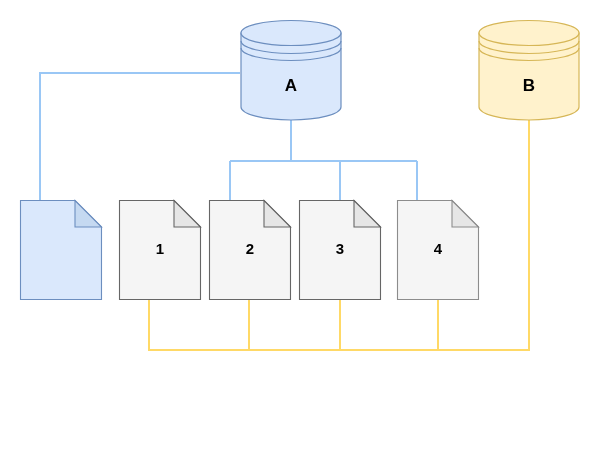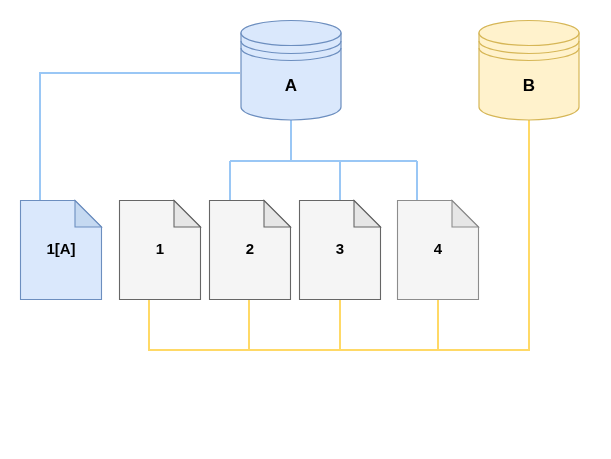--- a/index.html
+++ b/index.html
@@ -79,21 +79,20 @@
       <path d="M1,28 A50,12.5 0 0 0 101,28" fill="none" stroke="#d6b656" stroke-width="1.1"></path>
     </svg>
     <div class="node-label">B</div>
   </div>
 
   <div class="node doc" style="left:20px;top:200px;">
     <svg width="82" height="100" viewBox="0 0 82 100" xmlns="http://www.w3.org/2000/svg">
       <path d="M0.5,0.5 L55,0.5 L81.5,27 L81.5,99.5 L0.5,99.5 Z" fill="#dae8fc" stroke="#6c8ebf" stroke-width="1.1"></path>
       <path d="M55,0.5 L81.5,27 L55,27 Z" fill="#c5d9f1" stroke="#6c8ebf" stroke-width="1.1"></path>
     </svg>
-    <div class="node-label">1[A]</div>
   </div>
 
   <div class="node doc" style="left:119px;top:200px;">
     <svg width="82" height="100" viewBox="0 0 82 100" xmlns="http://www.w3.org/2000/svg">
       <path d="M0.5,0.5 L55,0.5 L81.5,27 L81.5,99.5 L0.5,99.5 Z" fill="#f5f5f5" stroke="#666666" stroke-width="1.1"></path>
       <path d="M55,0.5 L81.5,27 L55,27 Z" fill="#e6e6e6" stroke="#666666" stroke-width="1.1"></path>
     </svg>
     <div class="node-label">1</div>
   </div>
 

